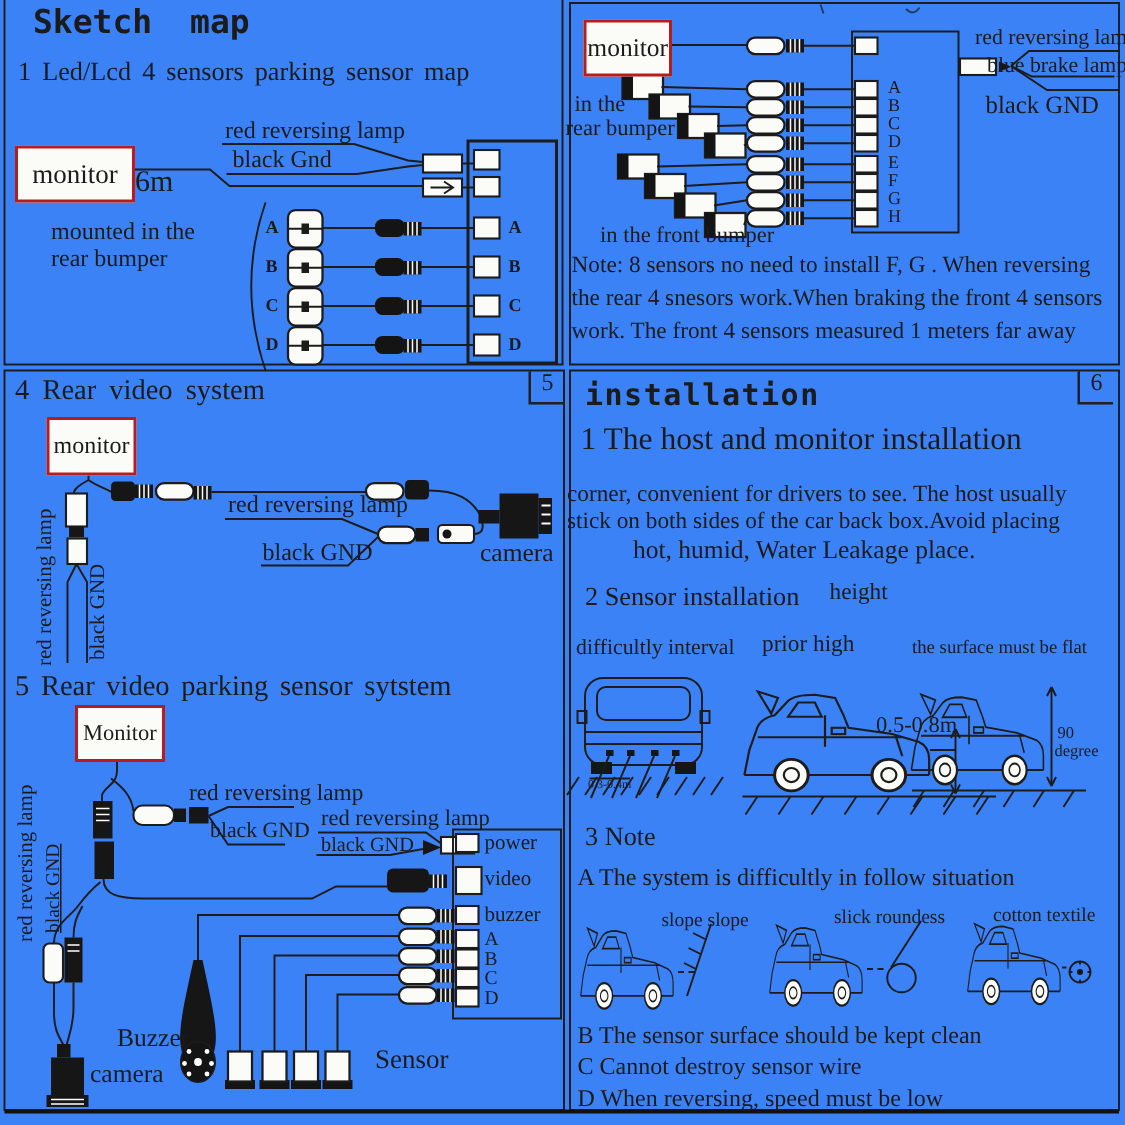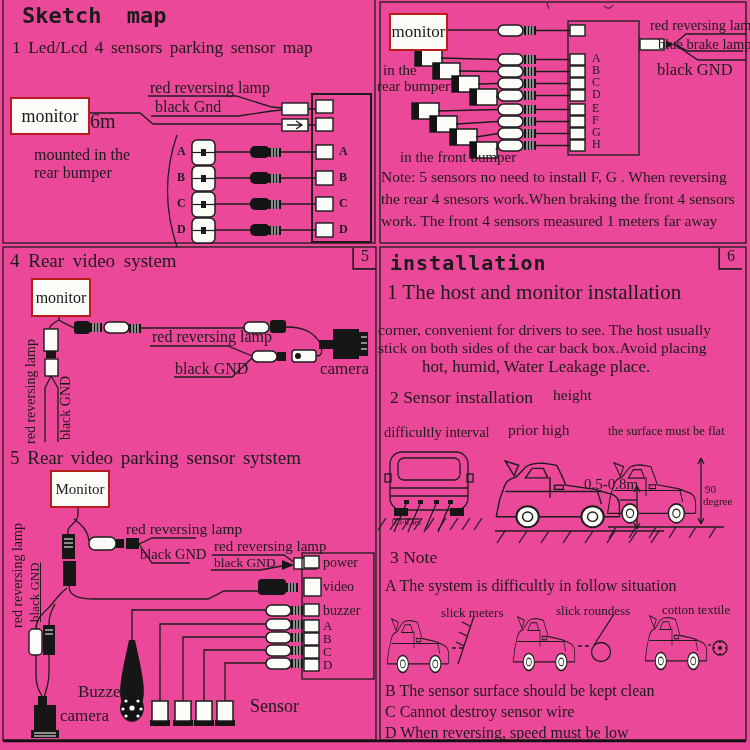--- a/index.html
+++ b/index.html
@@ -1,16 +1,16 @@
 <!DOCTYPE html>
 <html><head>
 <meta charset="utf-8">
 <style>
   html,body{margin:0;padding:0;background:#e8e8e6;}
-  #page{position:relative;width:750px;height:750px;background:#ec4899;overflow:hidden;
+  #page{position:relative;width:750px;height:750px;background:#3b82f6;overflow:hidden;
         font-family:"Liberation Serif",serif;color:#1b1b1b;}
   .t{position:absolute;white-space:nowrap;line-height:1.12;color:#1b1b1b;}
   .mono{font-family:"DejaVu Sans Mono",monospace;font-weight:bold;}
   .vt{transform-origin:0 0;transform:rotate(-90deg);}
   .ul{text-decoration:underline;}
   .box{position:absolute;border:2px solid #b91c1c;display:flex;align-items:center;
        justify-content:center;background:#fbfbf8;}
   .pageno{position:absolute;width:22px;height:21px;border-left:1.6px solid #222;
           border-bottom:1.6px solid #222;display:flex;align-items:flex-start;
           justify-content:center;font-size:16px;}
@@ -320,21 +320,21 @@
 <div class="t" style="left:592px;top:64px;font-size:12px;">B</div>
 <div class="t" style="left:592px;top:76px;font-size:12px;">C</div>
 <div class="t" style="left:592px;top:88px;font-size:12px;">D</div>
 <div class="t" style="left:592px;top:102px;font-size:12px;">E</div>
 <div class="t" style="left:592px;top:114px;font-size:12px;">F</div>
 <div class="t" style="left:592px;top:126px;font-size:12px;">G</div>
 <div class="t" style="left:592px;top:138px;font-size:12px;">H</div>
 <div class="t" style="left:650px;top:17px;font-size:14.5px;">red  reversing  lamp</div>
 <div class="t" style="left:658px;top:36px;font-size:14.5px;">blue   brake lamp</div>
 <div class="t" style="left:657px;top:61px;font-size:16.5px;">black    GND</div>
-<div class="t" style="left:381px;top:168px;font-size:15.5px;">Note:    5   sensors no need to install F, G . When reversing</div>
+<div class="t" style="left:381px;top:168px;font-size:15.5px;">Note:    8   sensors no need to install F, G . When reversing</div>
 <div class="t" style="left:381px;top:190px;font-size:15.5px;">the  rear 4 snesors work.When braking  the front 4 sensors</div>
 <div class="t" style="left:381px;top:212px;font-size:15.5px;">work. The front 4 sensors measured 1 meters far away</div>
 
 <div class="t" style="left:10px;top:250px;font-size:19px;word-spacing:4px;">4  Rear  video   system</div>
 <div class="pageno" style="left:353px;top:247px;">
       <span>5</span>
     </div>
 <div class="box" style="left:31px;top:278px;width:56px;height:35px;font-size:16px;">
       <span>monitor</span>
     </div>
@@ -376,20 +376,20 @@
 <div class="t" style="left:553px;top:386px;font-size:15.5px;">height</div>
 <div class="t" style="left:384px;top:424px;font-size:14.5px;">difficultly  interval</div>
 <div class="t" style="left:508px;top:421px;font-size:15.5px;">prior high</div>
 <div class="t" style="left:608px;top:424px;font-size:12.5px;">the surface must be flat</div>
 <div class="t" style="left:392px;top:519px;font-size:8px;">0.3-0.4m</div>
 <div class="t" style="left:584px;top:476px;font-size:15px;">0.5-0.8m</div>
 <div class="t" style="left:705px;top:483px;font-size:11px;">90</div>
 <div class="t" style="left:703px;top:495px;font-size:11px;">degree</div>
 <div class="t" style="left:390px;top:548px;font-size:17.5px;">3  Note</div>
 <div class="t" style="left:385px;top:577px;font-size:16px;">A  The  system  is  difficultly  in follow  situation</div>
-<div class="t" style="left:441px;top:606px;font-size:13px;">slick meters</div>
+<div class="t" style="left:441px;top:606px;font-size:13px;">slope slope</div>
 <div class="t" style="left:556px;top:604px;font-size:13px;">slick  roundess</div>
 <div class="t" style="left:662px;top:603px;font-size:13px;">cotton textile</div>
 <div class="t" style="left:385px;top:682px;font-size:16px;">B  The sensor  surface should be kept clean</div>
 <div class="t" style="left:385px;top:703px;font-size:16px;">C  Cannot destroy sensor wire</div>
 <div class="t" style="left:385px;top:724px;font-size:16px;">D  When reversing, speed must be low</div>
 
 </div>
 
 </body></html>

